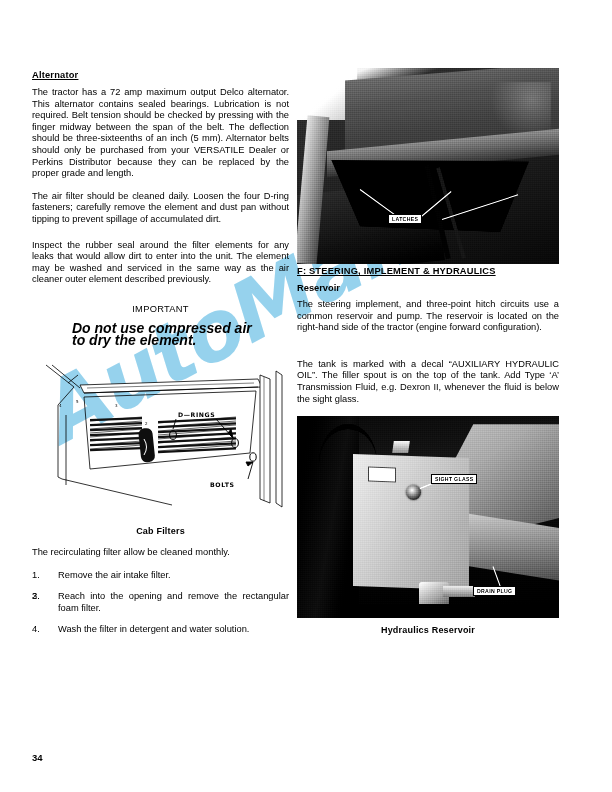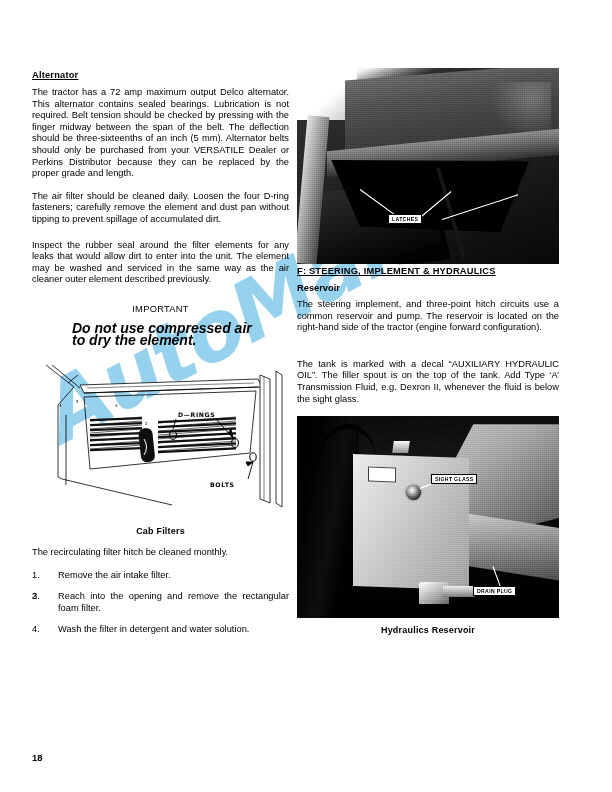--- a/index.html
+++ b/index.html
@@ -443,21 +443,21 @@
           <text x="83" y="50">3</text>
           <text x="113" y="68">2</text>
         </g>
 
         <text x="146" y="60" font-family="DejaVu Sans, sans-serif" font-size="6.2" font-weight="bold" letter-spacing="0.6" fill="#000">D—RINGS</text>
         <text x="178" y="130" font-family="DejaVu Sans, sans-serif" font-size="6.2" font-weight="bold" letter-spacing="0.6" fill="#000">BOLTS</text>
       </svg>
     </div>
     <div class="caption">Cab Filters</div>
 
-    <p class="body" style="margin-top:4px">The recirculating filter hitch be cleaned monthly.</p>
+    <p class="body" style="margin-top:4px">The recirculating filter allow be cleaned monthly.</p>
 
     <ol class="numlist">
       <li>
         <span class="num">1.</span>
         <span>Remove the air intake filter.</span>
       </li>
       <li>
         <span class="num">2.</span>
       </li>
       <li>
@@ -510,14 +510,14 @@
       <div class="floor"></div>
       <div class="leader" style="left:123px; top:72px; width:38px; transform:rotate(-22deg);"></div>
       <div class="leader" style="left:196px; top:150px; width:22px; transform:rotate(70deg);"></div>
       <div class="callout" style="left:134px; top:58px;">SIGHT GLASS</div>
       <div class="callout" style="left:176px; top:170px;">DRAIN PLUG</div>
       <div class="grain"></div>
     </div>
     <div class="caption">Hydraulics Reservoir</div>
   </div>
 
-  <div id="page-num">18</div>
+  <div id="page-num">34</div>
 </div>
 
 </body></html>

